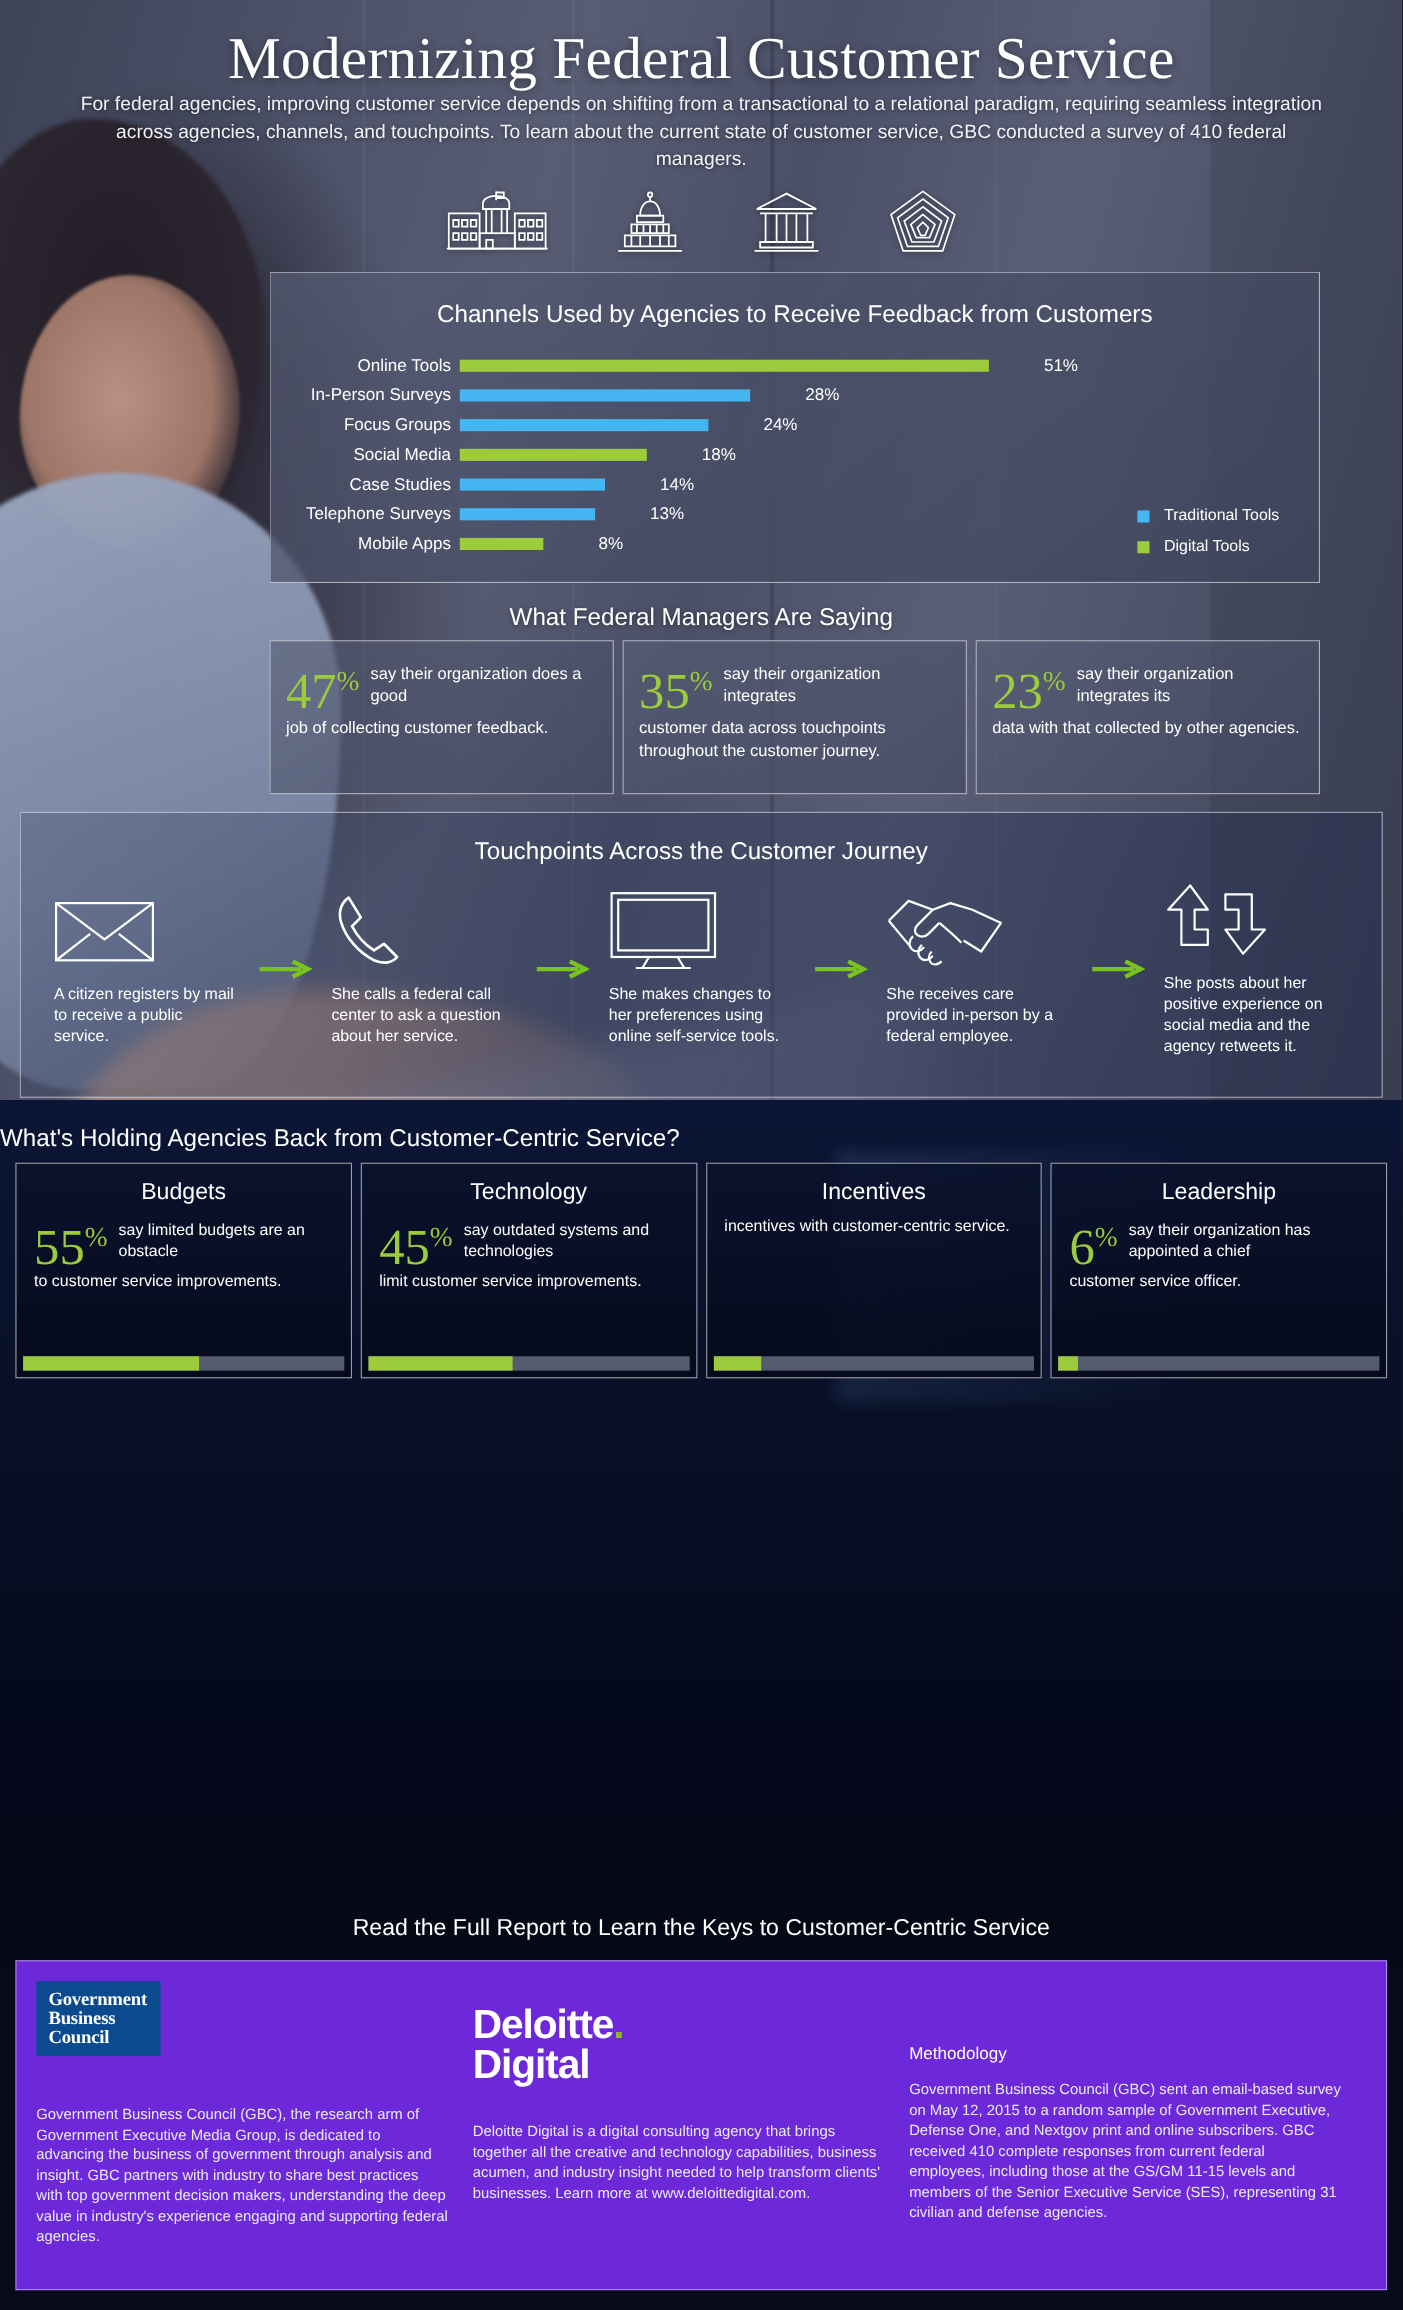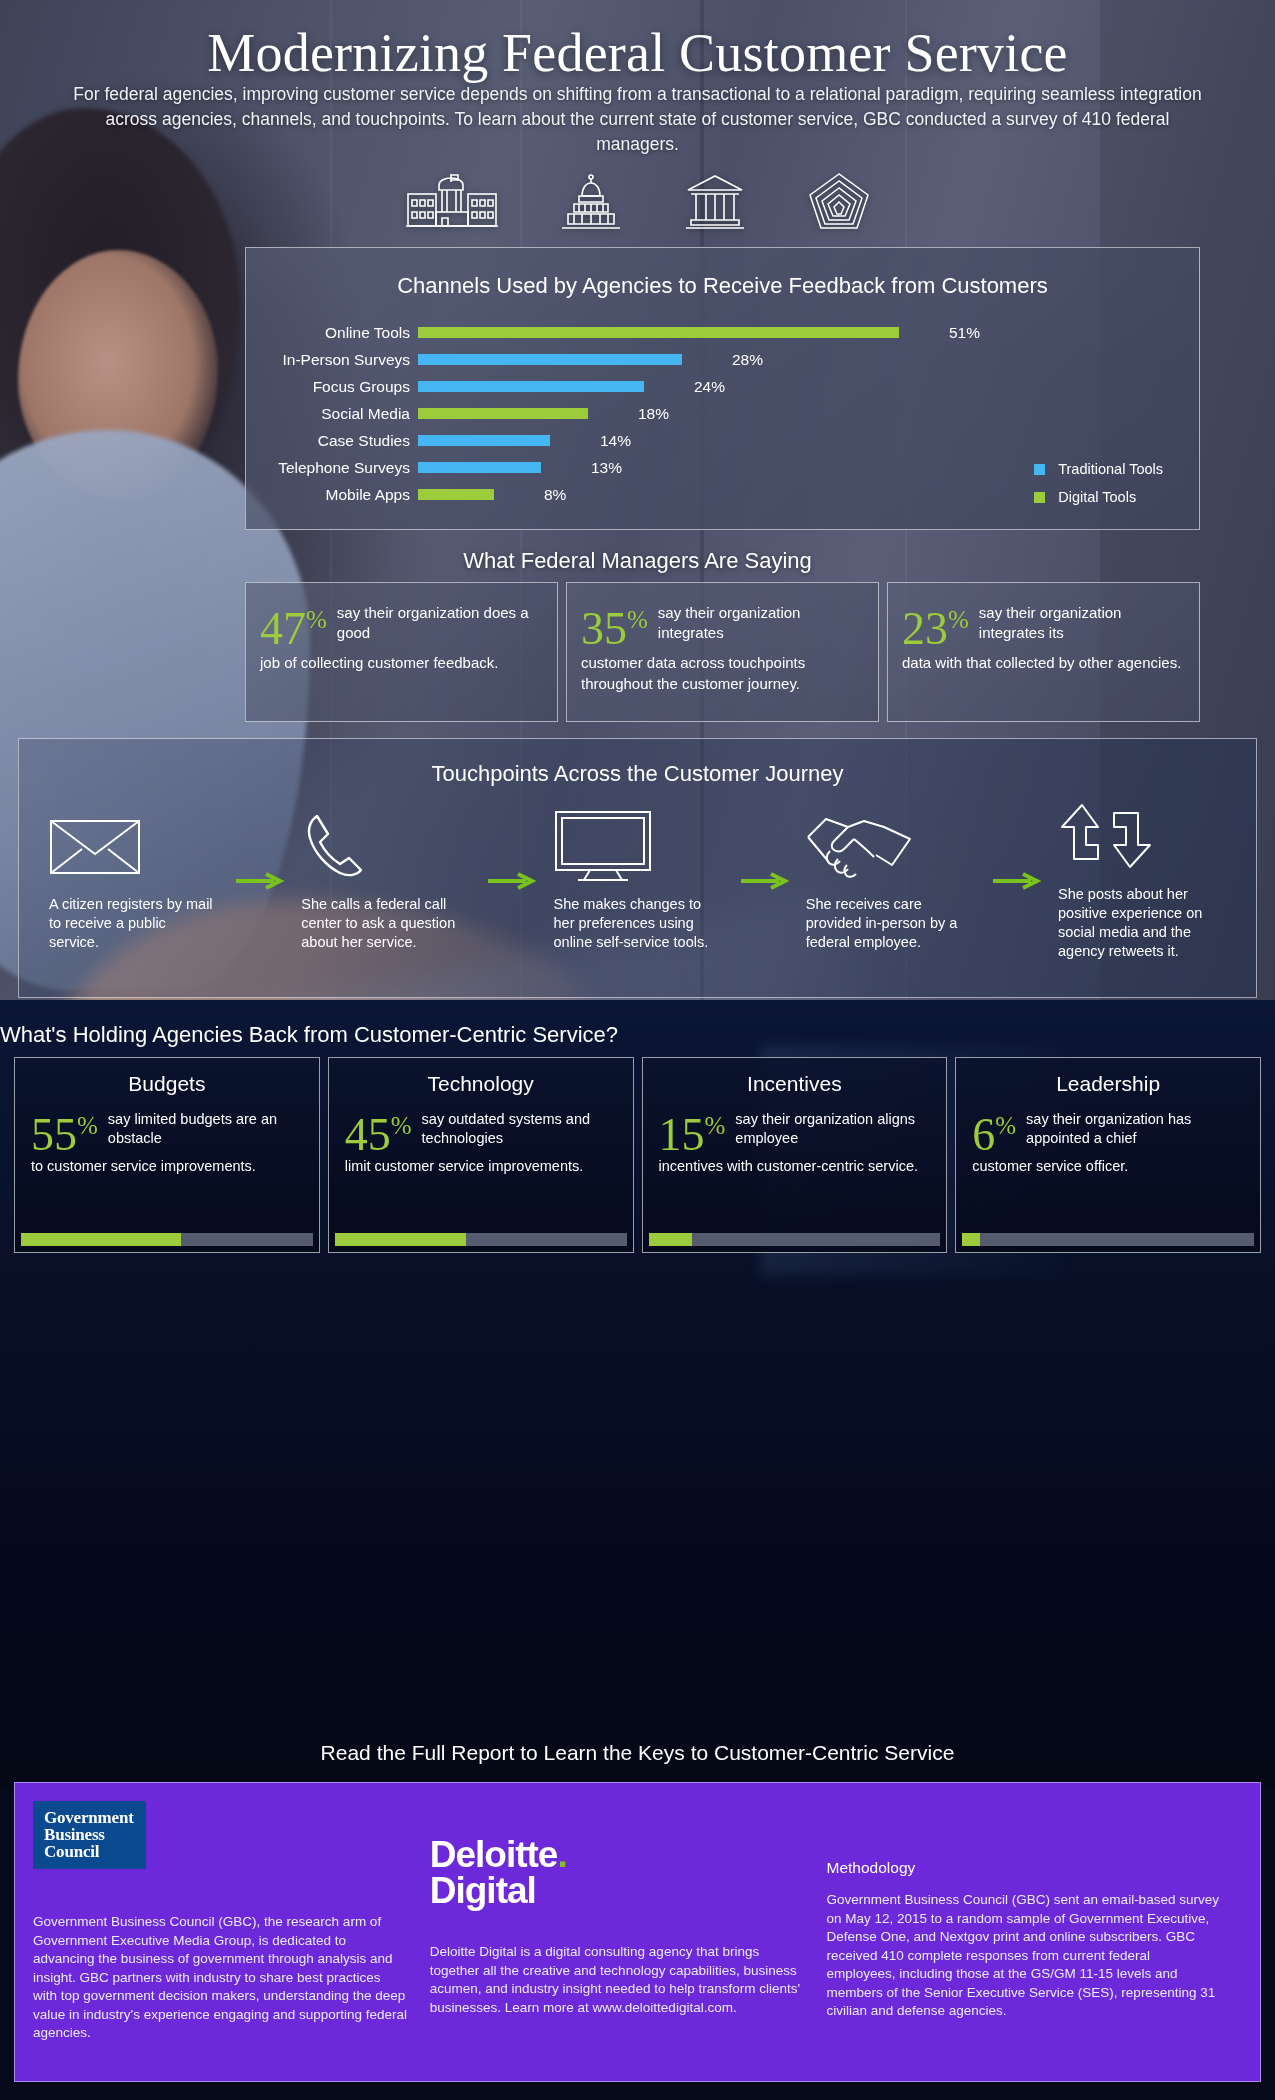--- a/index.html
+++ b/index.html
@@ -498,24 +498,20 @@
         <div class="hb-lead">say outdated systems and technologies</div>
       </div>
       <div class="hb-tail">limit customer service improvements.</div>
       <div class="hb-progress">
           <span style="width:45%"></span>
         </div>
     </div>
 
     <div class="hb-card">
       <div class="hb-cat">Incentives</div>
-      <div class="hb-head">
-        <div class="hb-num"><span>15</span><sup>%</sup></div>
-        <div class="hb-lead">say their organization aligns employee</div>
-      </div>
       <div class="hb-tail">incentives with customer-centric service.</div>
       <div class="hb-progress">
           <span style="width:15%"></span>
         </div>
     </div>
 
     <div class="hb-card">
       <div class="hb-cat">Leadership</div>
       <div class="hb-head">
         <div class="hb-num"><span>6</span><sup>%</sup></div>
@@ -535,21 +531,21 @@
     <div class="fcol c1">
       <div class="gbc-logo">
         <div>Government</div>
         <div>Business</div>
         <div>Council</div>
       </div>
       <div class="fbody" style="margin-top:44px">Government Business Council (GBC), the research arm of Government Executive Media Group, is dedicated to advancing the business of government through analysis and insight. GBC partners with industry to share best practices with top government decision makers, understanding the deep value in industry's experience engaging and supporting federal agencies.</div>
     </div>
 
     <div class="fcol c2">
-      <div class="deloitte" style="margin-top:36px">
+      <div class="deloitte" style="margin-top:22px">
         <span>Deloitte</span><span class="dot">.</span><br>
         <span>Digital</span>
       </div>
       <div class="fbody" style="margin-top:34px">Deloitte Digital is a digital consulting agency that brings together all the creative and technology capabilities, business acumen, and industry insight needed to help transform clients' businesses. Learn more at www.deloittedigital.com.</div>
     </div>
 
     <div class="fcol c3">
       <div class="fhead" style="margin-top:58px">Methodology</div>
       <div class="fbody">Government Business Council (GBC) sent an email-based survey on May 12, 2015 to a random sample of Government Executive, Defense One, and Nextgov print and online subscribers. GBC received 410 complete responses from current federal employees, including those at the GS/GM 11-15 levels and members of the Senior Executive Service (SES), representing 31 civilian and defense agencies.</div>
     </div>

